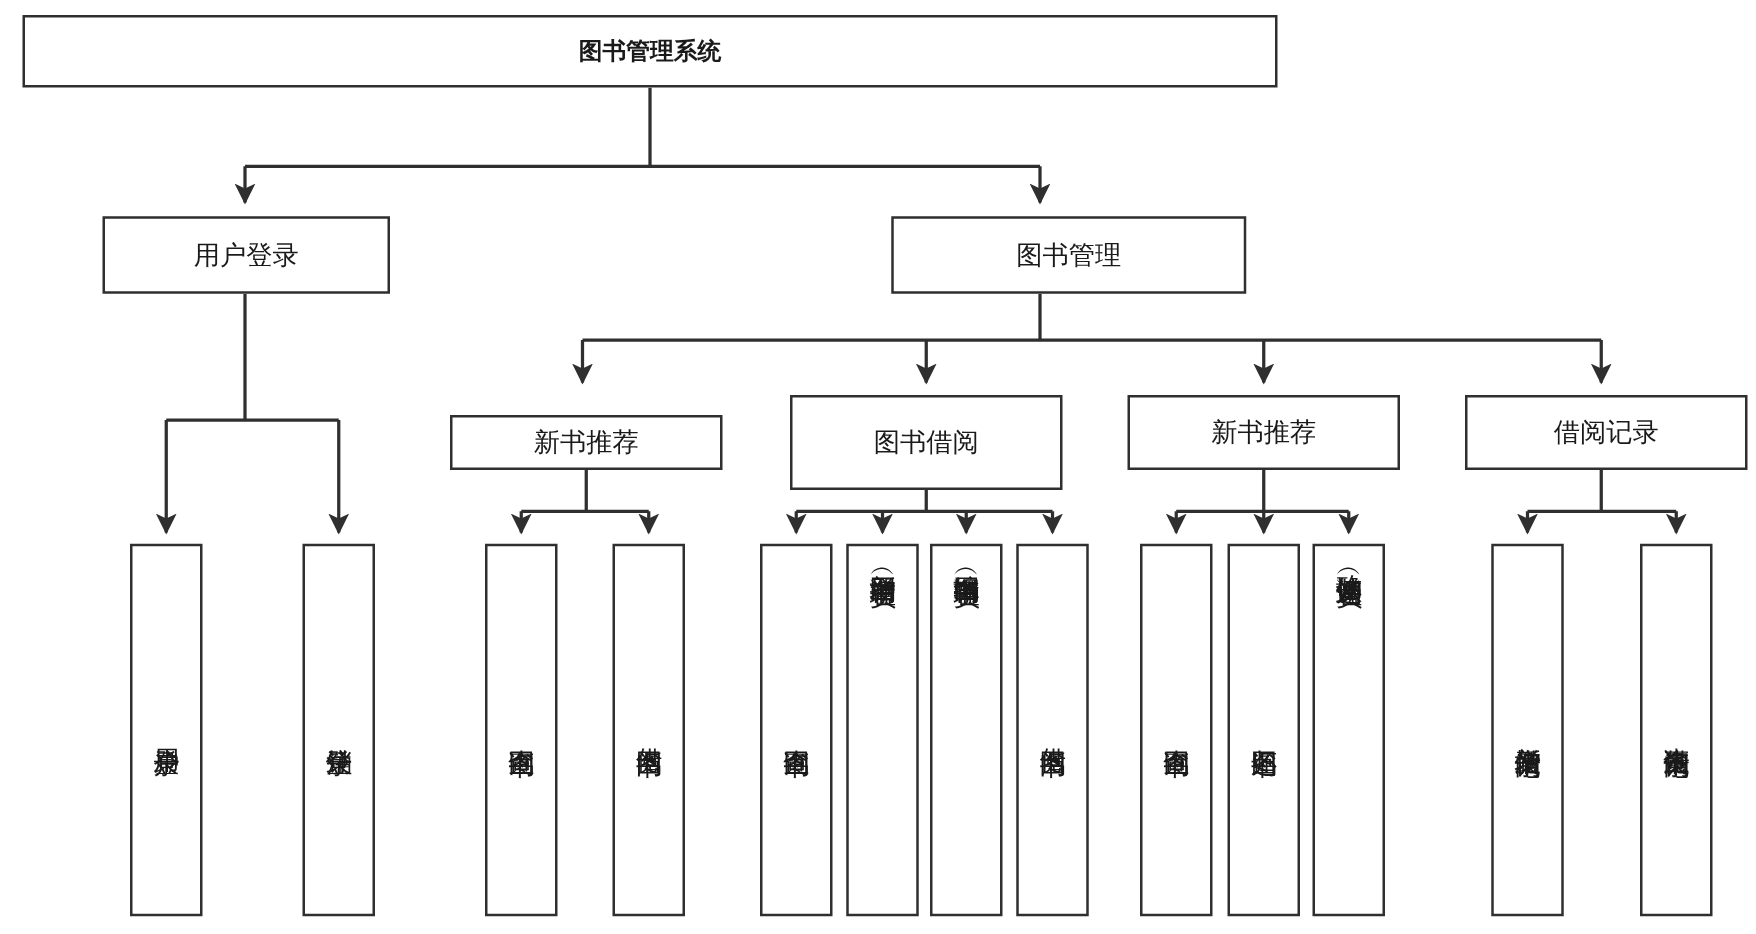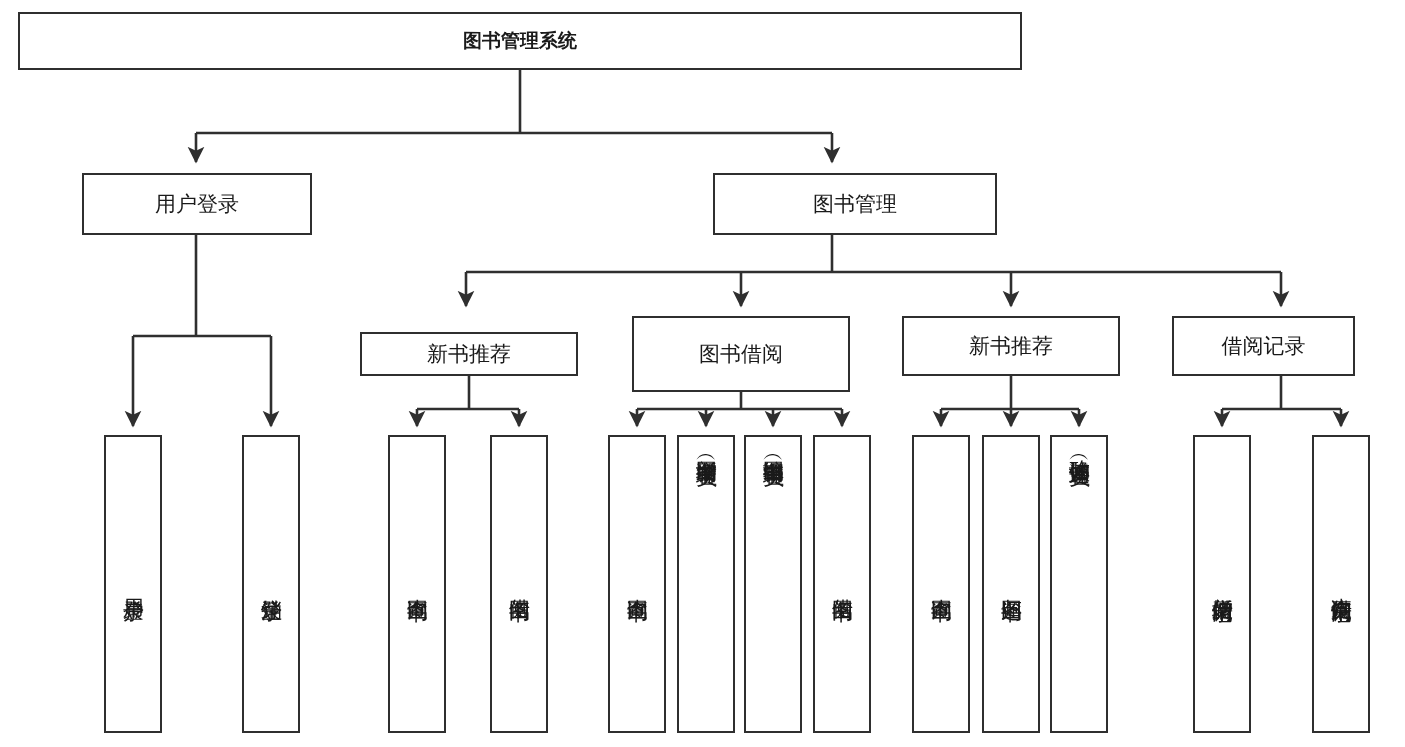--- a/index.html
+++ b/index.html
@@ -146,21 +146,21 @@
 
   <div class="node level3" style="left:360px; top:332px; width:218px; height:44px;">
     <span class="label">新书推荐</span>
   </div>
   <div class="node level3" style="left:632px; top:316px; width:218px; height:76px;">
     <span class="label">图书借阅</span>
   </div>
   <div class="node level3" style="left:902px; top:316px; width:218px; height:60px;">
     <span class="label">新书推荐</span>
   </div>
-  <div class="node level3" style="left:1172px; top:316px; width:183px; height:60px;">
+  <div class="node level3" style="left:1172px; top:316px; width:226px; height:60px;">
     <span class="label">借阅记录</span>
   </div>
 
   <div class="node leaf centered" style="left:104px; top:435px; width:58px; height:298px;">
     <span class="vtext">用户登录</span>
   </div>
   <div class="node leaf centered" style="left:242px; top:435px; width:58px; height:298px;">
     <span class="vtext">注销登录</span>
   </div>
 

